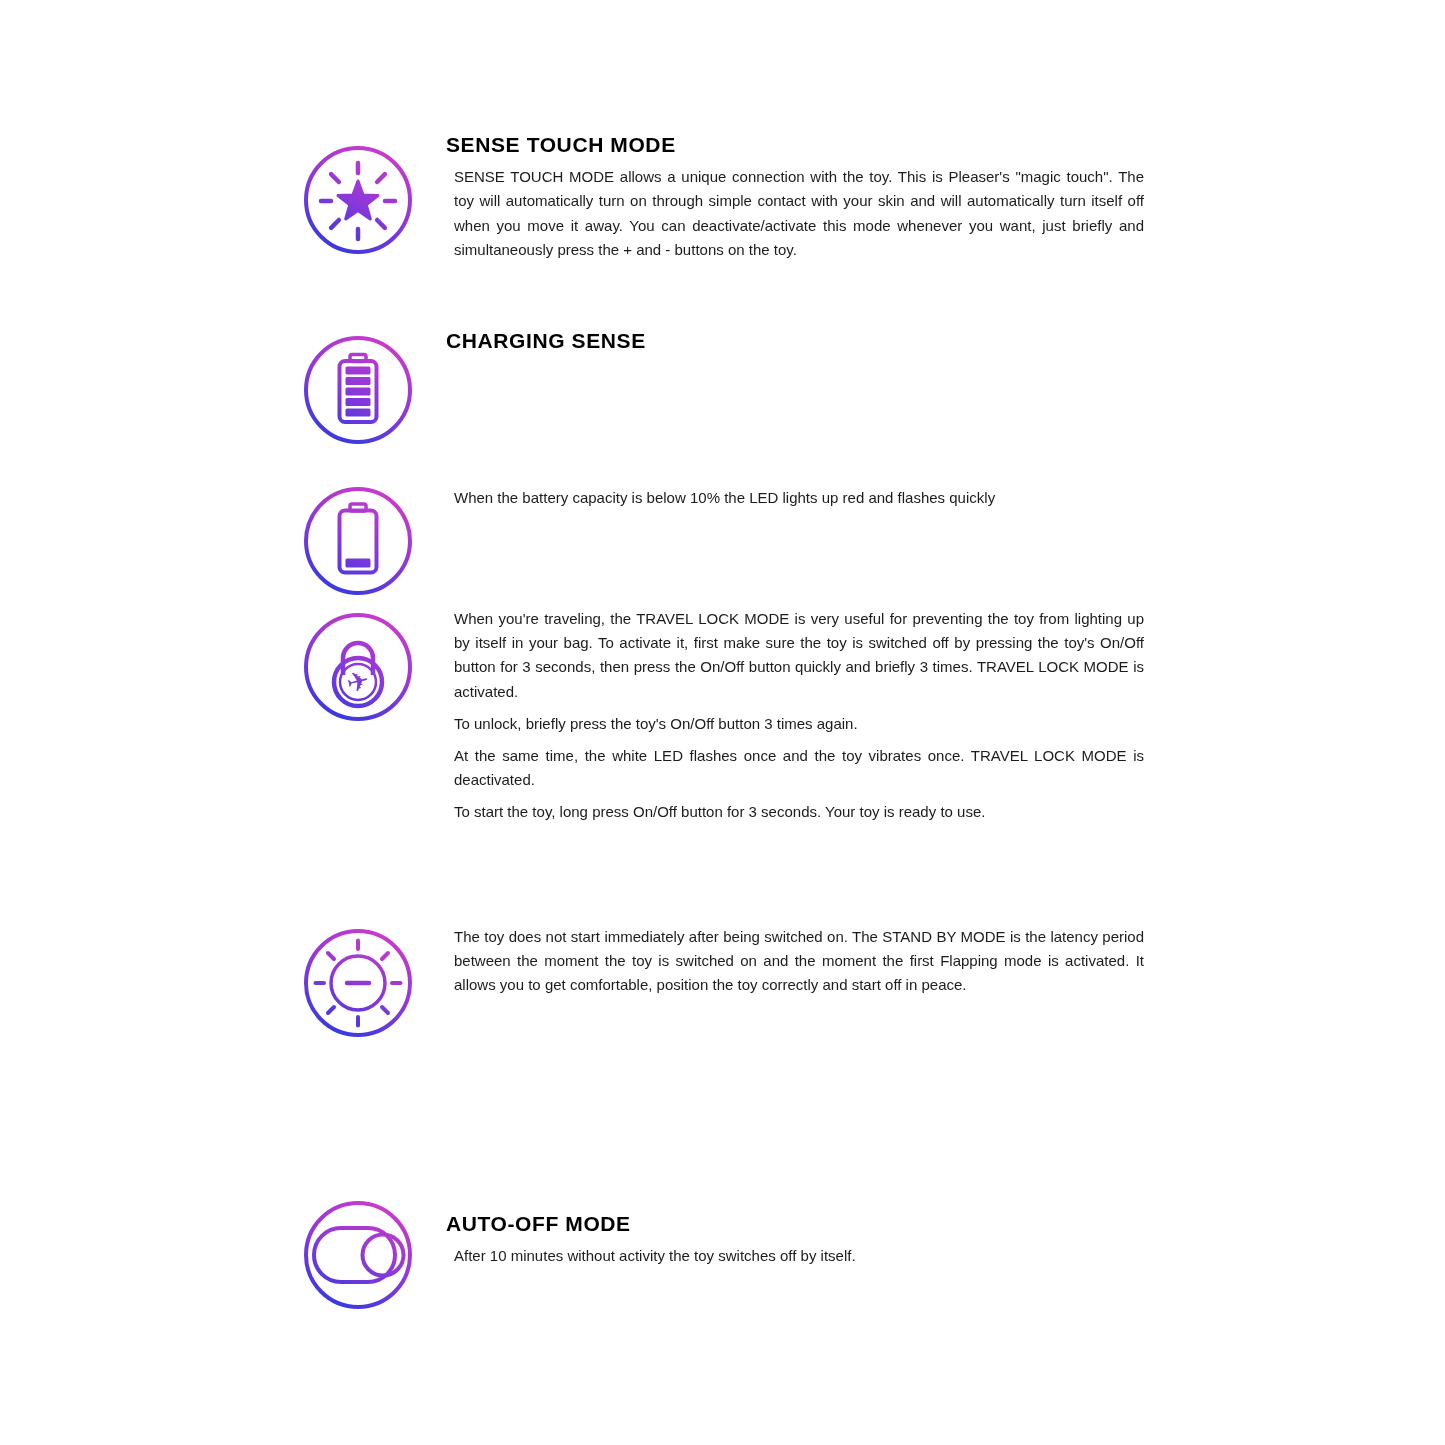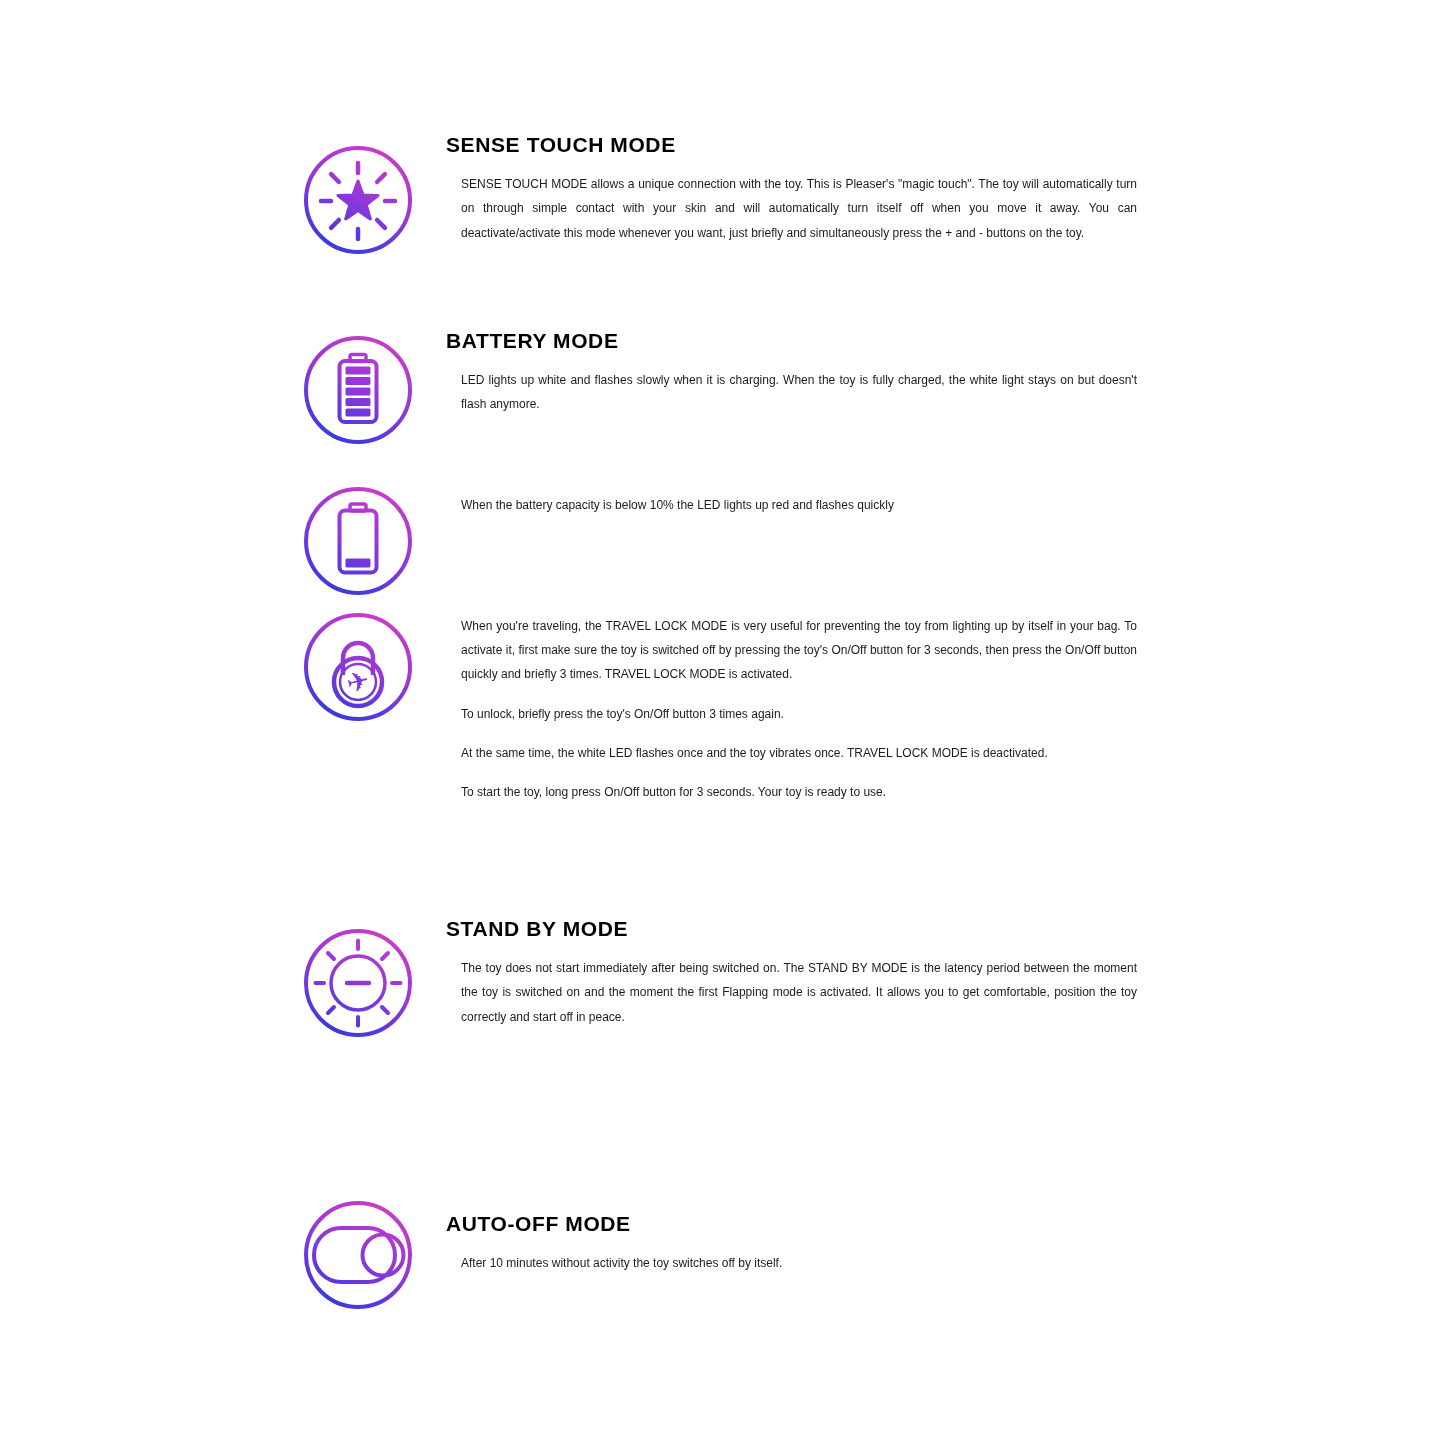--- a/index.html
+++ b/index.html
@@ -7,21 +7,21 @@
     position:relative;width:1445px;height:1408px;background:#ffffff;
     font-family:"Liberation Sans","DejaVu Sans",sans-serif;overflow:hidden;
   }
   .icon{position:absolute;left:302px;width:112px;height:112px;}
   .icon svg{display:block;}
   .text{position:absolute;left:446px;width:706px;color:#1c1c1c;}
   .text h2{
     margin:0;font-size:21px;line-height:24.2px;font-weight:bold;
     color:#000000;letter-spacing:0.6px;
   }
-  .text p{margin:15px;font-size:12px;line-height:24.2px;text-align:justify;}
+  .text p{margin:8px;font-size:15px;line-height:24.2px;text-align:justify;}
   svg text{font-family:"DejaVu Sans",sans-serif;}
 </style>
 </head>
 <body>
 
 <div class="canvas">
 
   <div class="icon" style="top:144px">
     <svg viewBox="0 0 112 112" width="112" height="112" aria-hidden="true">
       <defs>
@@ -65,22 +65,21 @@
       <g fill="url(#g2)">
         <rect x="43.5" y="32.5" width="25" height="8" rx="1.5"></rect>
         <rect x="43.5" y="43" width="25" height="8" rx="1.5"></rect>
         <rect x="43.5" y="53.5" width="25" height="8" rx="1.5"></rect>
         <rect x="43.5" y="64" width="25" height="8" rx="1.5"></rect>
         <rect x="43.5" y="74.5" width="25" height="8" rx="1.5"></rect>
       </g>
     </svg>
   </div>
   <div class="text" style="top:329px">
-    <h2>BATTERY MODE</h2>
-    <p>LED lights up white and flashes slowly when it is charging. When the toy is fully charged, the white light stays on but doesn't flash anymore.</p>
+    <h2>CHARGING SENSE</h2>
   </div>
 
   <div class="icon" style="top:485px">
     <svg viewBox="0 0 112 112" width="112" height="112" aria-hidden="true">
       <defs>
           <linearGradient id="g3" gradientUnits="userSpaceOnUse" x1="84" y1="0" x2="28" y2="112">
         <stop offset="0" stop-color="#d23bc8"></stop>
             <stop offset="0.5" stop-color="#8f38d9"></stop>
             <stop offset="1" stop-color="#2d39e2"></stop>
       </linearGradient>
@@ -136,21 +135,20 @@
         <line x1="90" y1="56" x2="98.5" y2="56"></line>
           <line x1="13.5" y1="56" x2="22" y2="56"></line>
         <line x1="80" y1="32" x2="86" y2="26"></line>
           <line x1="80" y1="80" x2="86" y2="86"></line>
         <line x1="26" y1="86" x2="32" y2="80"></line>
           <line x1="26" y1="26" x2="32" y2="32"></line>
       </g>
     </svg>
   </div>
   <div class="text" style="top:917px">
-    <h2>STAND BY MODE</h2>
     <p>The toy does not start immediately after being switched on. The STAND BY MODE is the latency period between the moment the toy is switched on and the moment the first Flapping mode is activated. It allows you to get comfortable, position the toy correctly and start off in peace.</p>
   </div>
 
   <div class="icon" style="top:1199px">
     <svg viewBox="0 0 112 112" width="112" height="112" aria-hidden="true">
       <defs>
           <linearGradient id="g6" gradientUnits="userSpaceOnUse" x1="84" y1="0" x2="28" y2="112">
         <stop offset="0" stop-color="#d23bc8"></stop>
             <stop offset="0.5" stop-color="#8f38d9"></stop>
             <stop offset="1" stop-color="#2d39e2"></stop>

